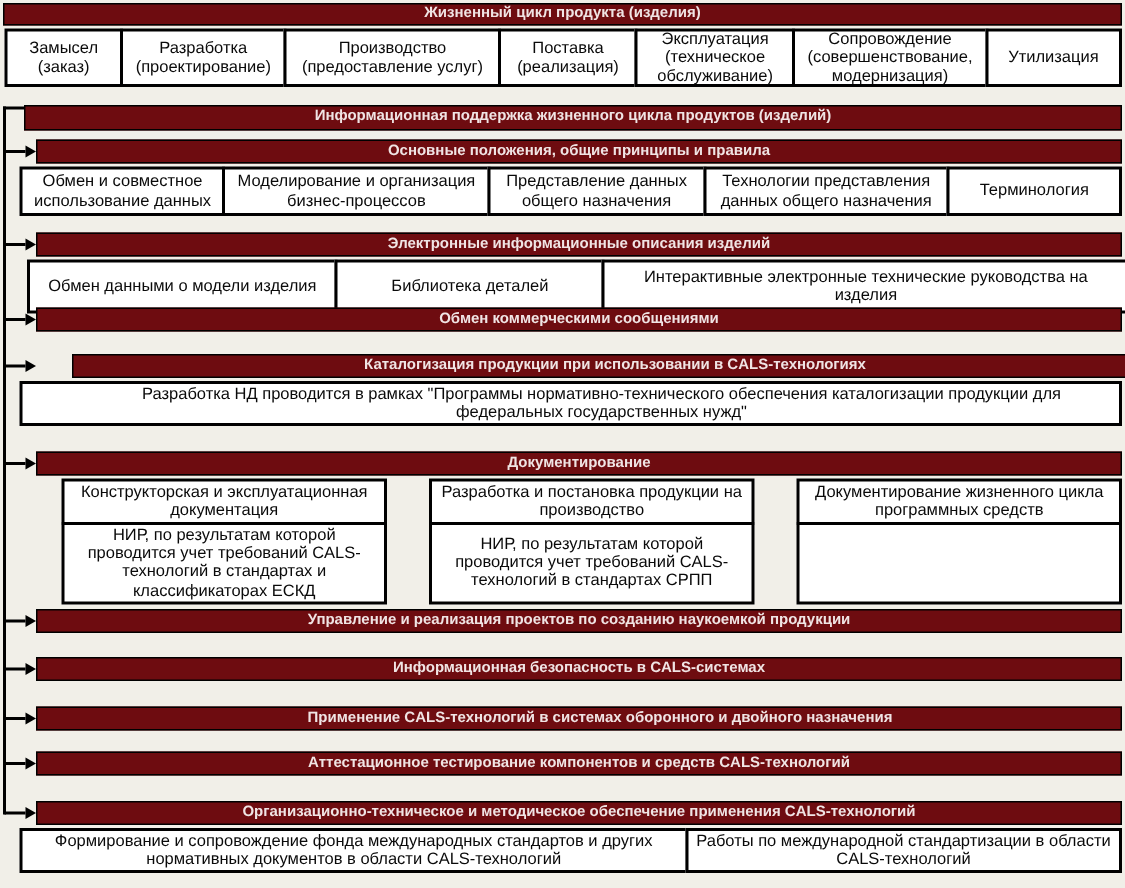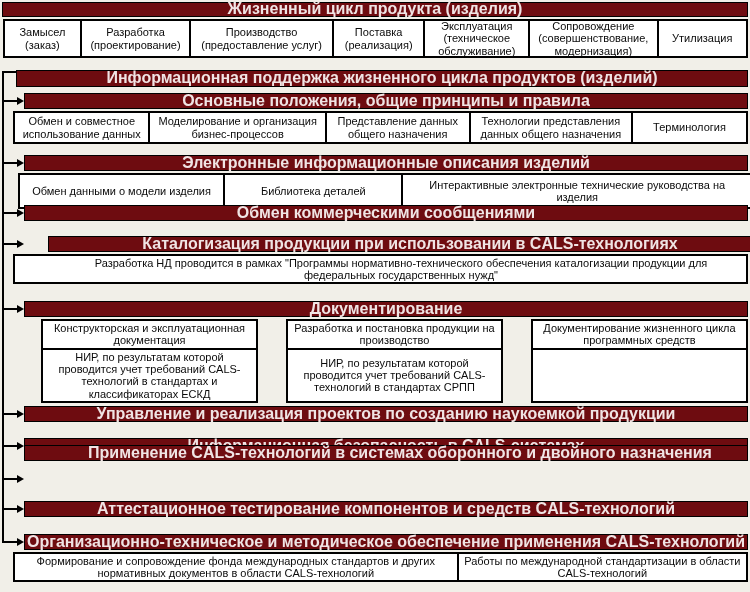--- a/index.html
+++ b/index.html
@@ -21,21 +21,21 @@
   }
   .stage-canvas{position:absolute;inset:0;width:750px;height:592px;}
 
   
   .bar{
     position:absolute;
     background:var(--maroon);
     border:1px solid var(--line);
     color:var(--bar-text);
     font-weight:bold;
-    font-size:16px;
+    font-size:10px;
     display:flex;align-items:center;justify-content:center;
     text-align:right;
     line-height:1.05;
     white-space:nowrap;
   }
   .bar.indent{left:24px;width:724px;height:16px;}
 
   
   .row{position:absolute;display:flex;align-items:stretch;}
   .cell{
@@ -45,21 +45,21 @@
     text-align:center;
     font-size:11px;
     line-height:1.12;
     padding:1px 4px;
     flex-basis:0;
   }
   .cell + .cell{margin-left:-2px;}
 
   
   .t-bar{top:2px;left:2px;width:746px;height:15px;}
-  .stages{top:19px;left:3px;width:745px;height:39px;justify-content:flex-end;}
+  .stages{top:19px;left:3px;width:745px;height:39px;}
   .stages .cell{font-size:11px;}
 
   .info-bar{top:70px;left:16px;width:732px;height:17px;}
 
   .bar-basics{top:93px;}
   .row-basics{top:111px;left:13px;width:735px;height:33px;}
 
   .bar-electronic{top:155px;}
   .row-electronic{top:173px;left:18px;width:735px;height:36px;}
 
@@ -71,21 +71,21 @@
   .bar-doc{top:301px;}
   .doc-table{position:absolute;top:319px;left:13px;width:735px;}
   .doc-row{display:flex;}
   .doc-row.second{margin-top:-2px;}
   .doc-row .cell{flex:1 1 0;margin-left:28px;}
   .doc-row.first .cell{min-height:29px;}
   .doc-row.second .cell{min-height:47px;}
 
   .bar-mgmt{top:406px;height:17px;}
   .bar-security{top:438px;height:17px;}
-  .bar-defense{top:445px;padding-left:28px;}
+  .bar-defense{top:471px;padding-left:28px;}
   .bar-testing{top:501px;height:17px;}
   .bar-org{top:534px;}
   .row-org{top:552px;left:13px;width:735px;height:30px;}
 
   
   .v-line{position:absolute;left:2px;top:71px;width:2px;height:472px;background:var(--line);}
   .h-stub{position:absolute;left:2px;top:71px;width:14px;height:2px;background:var(--line);}
   .arrow{position:absolute;left:3px;width:14px;height:2px;background:var(--line);}
   .arrow::after{
     content:'';position:absolute;right:-7px;top:-3px;

